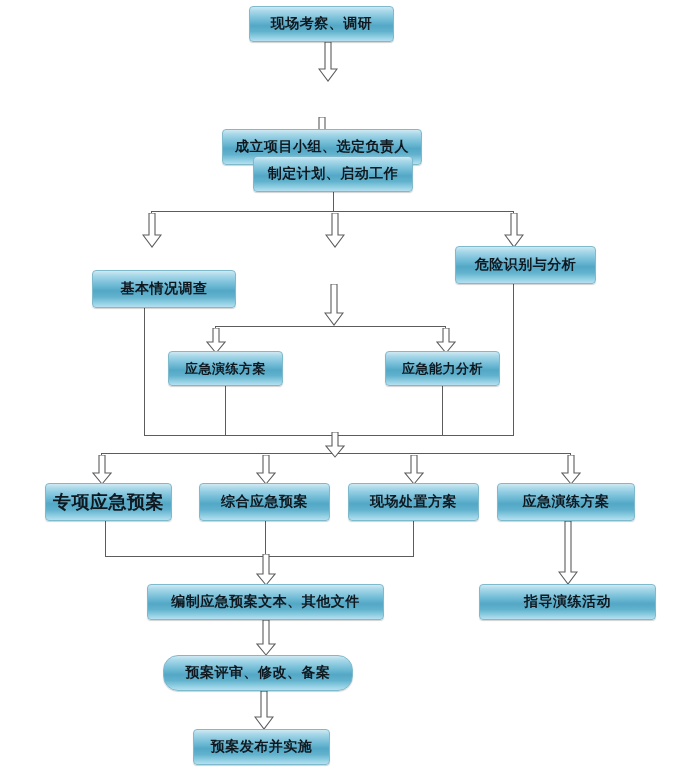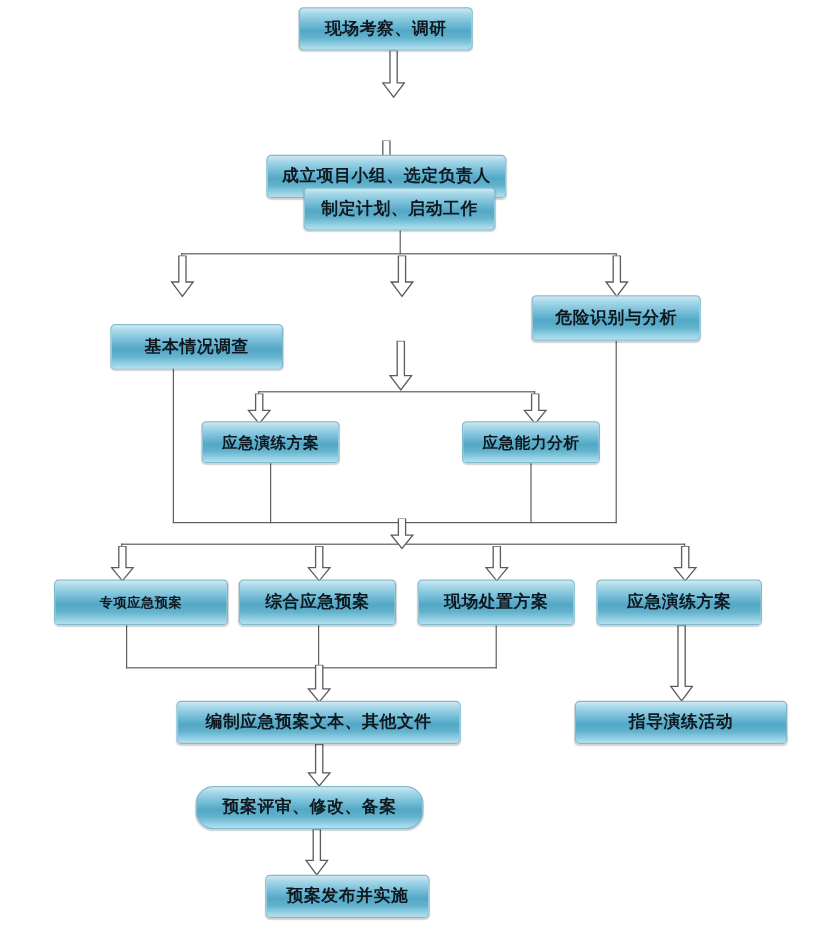--- a/index.html
+++ b/index.html
@@ -177,35 +177,35 @@
 
   <div class="node" style="left:249px;top:6px;width:145px;height:36px;font-size:14px;">现场考察、调研</div>
 
   <div class="node" style="left:222px;top:81px;width:200px;height:36px;font-size:14px;margin-top:48px;">成立项目小组、选定负责人</div>
 
   <div class="node" style="left:253px;top:156px;width:160px;height:36px;font-size:14px;">制定计划、启动工作</div>
 
   <div class="node" style="left:92px;top:246px;width:144px;height:38px;font-size:14px;margin-top:24px;">基本情况调查</div>
 
 
-  <div class="node" style="left:443px;top:246px;width:141px;height:38px;font-size:14px;">危险识别与分析</div>
+  <div class="node" style="left:455px;top:246px;width:141px;height:38px;font-size:14px;">危险识别与分析</div>
 
   <div class="node" style="left:168px;top:351px;width:115px;height:35px;font-size:13px;">应急演练方案</div>
 
   <div class="node" style="left:385px;top:351px;width:115px;height:35px;font-size:13px;">应急能力分析</div>
 
-  <div class="node" style="left:45px;top:483px;width:145px;height:38px;font-size:11px;">专项应急预案</div>
+  <div class="node" style="left:45px;top:483px;width:127px;height:38px;font-size:18px;">专项应急预案</div>
 
   <div class="node" style="left:199px;top:483px;width:131px;height:38px;font-size:14px;">综合应急预案</div>
 
   <div class="node" style="left:348px;top:483px;width:131px;height:38px;font-size:14px;">现场处置方案</div>
 
   <div class="node" style="left:497px;top:483px;width:138px;height:38px;font-size:14px;">应急演练方案</div>
 
   <div class="node" style="left:147px;top:584px;width:237px;height:36px;font-size:14px;">编制应急预案文本、其他文件</div>
 
   <div class="node" style="left:479px;top:584px;width:177px;height:36px;font-size:14px;">指导演练活动</div>
 
   <div class="node" style="left:163px;top:655px;width:190px;height:36px;font-size:14px;border-radius:15px;">预案评审、修改、备案</div>
 
-  <div class="node" style="left:193px;top:729px;width:137px;height:36px;font-size:14px;margin-left:28px;">预案发布并实施</div>
+  <div class="node" style="left:193px;top:729px;width:137px;height:36px;font-size:14px;">预案发布并实施</div>
 
 </div>
 
 </body></html>

